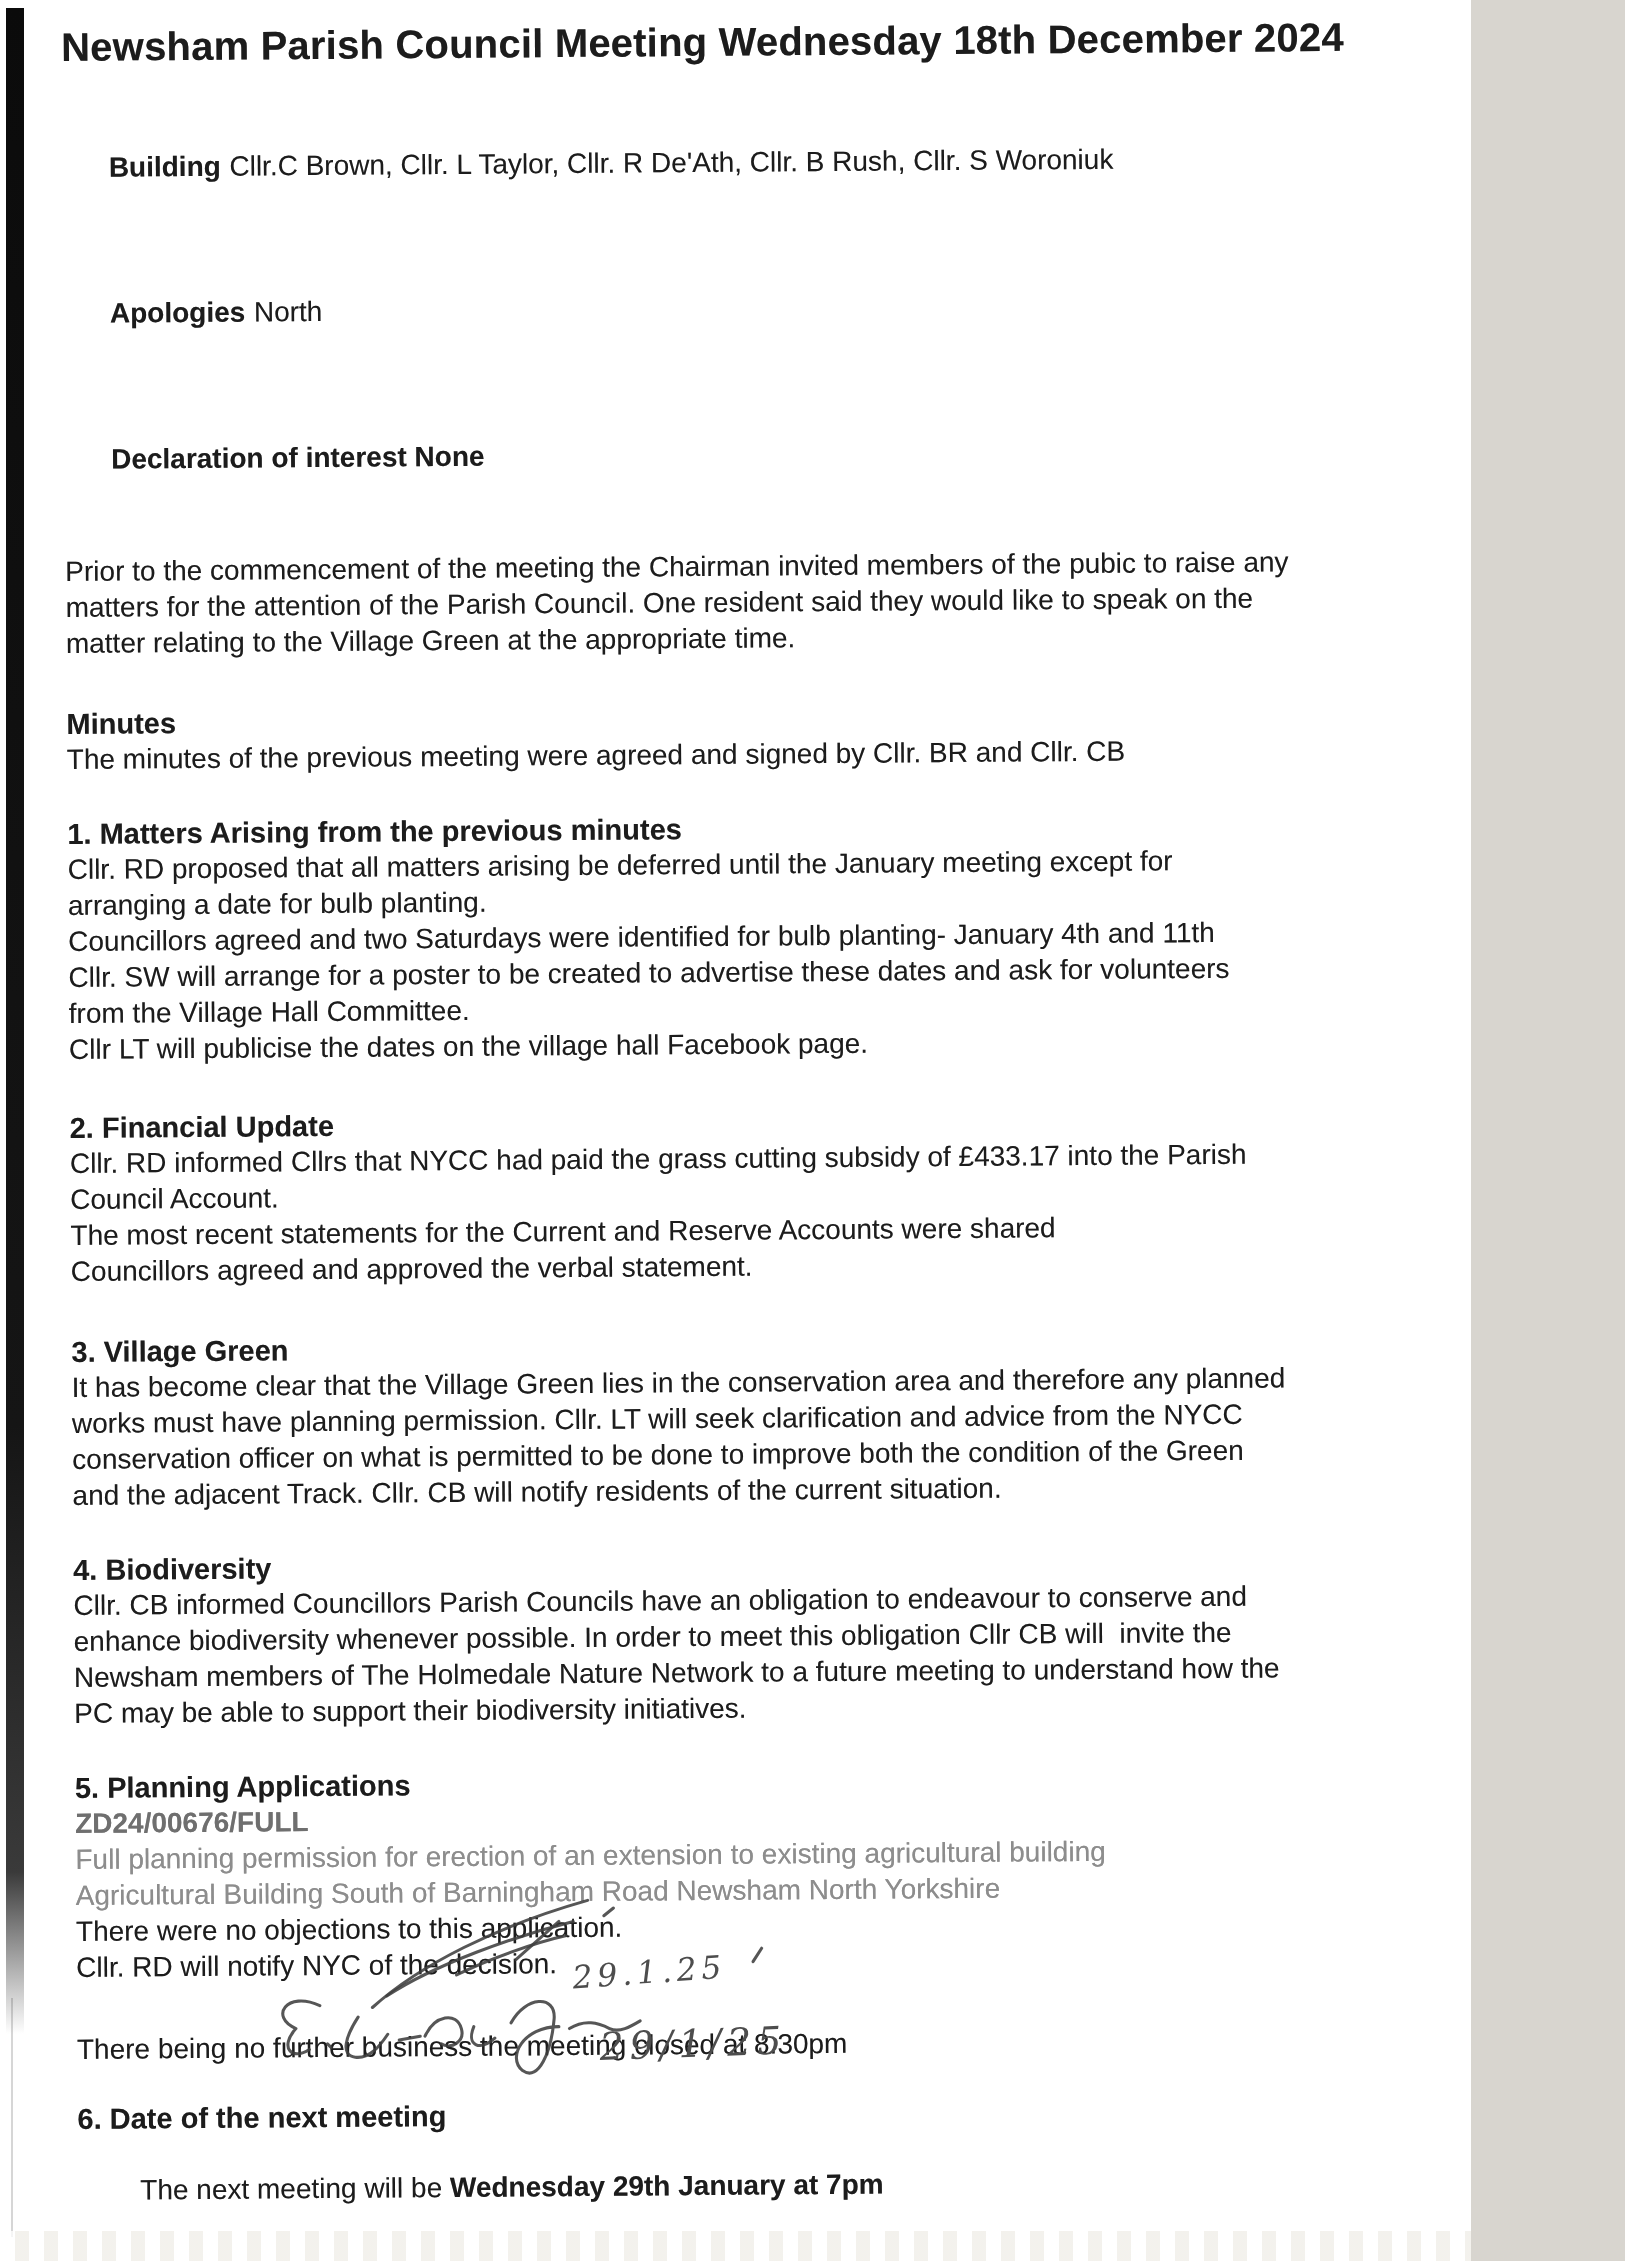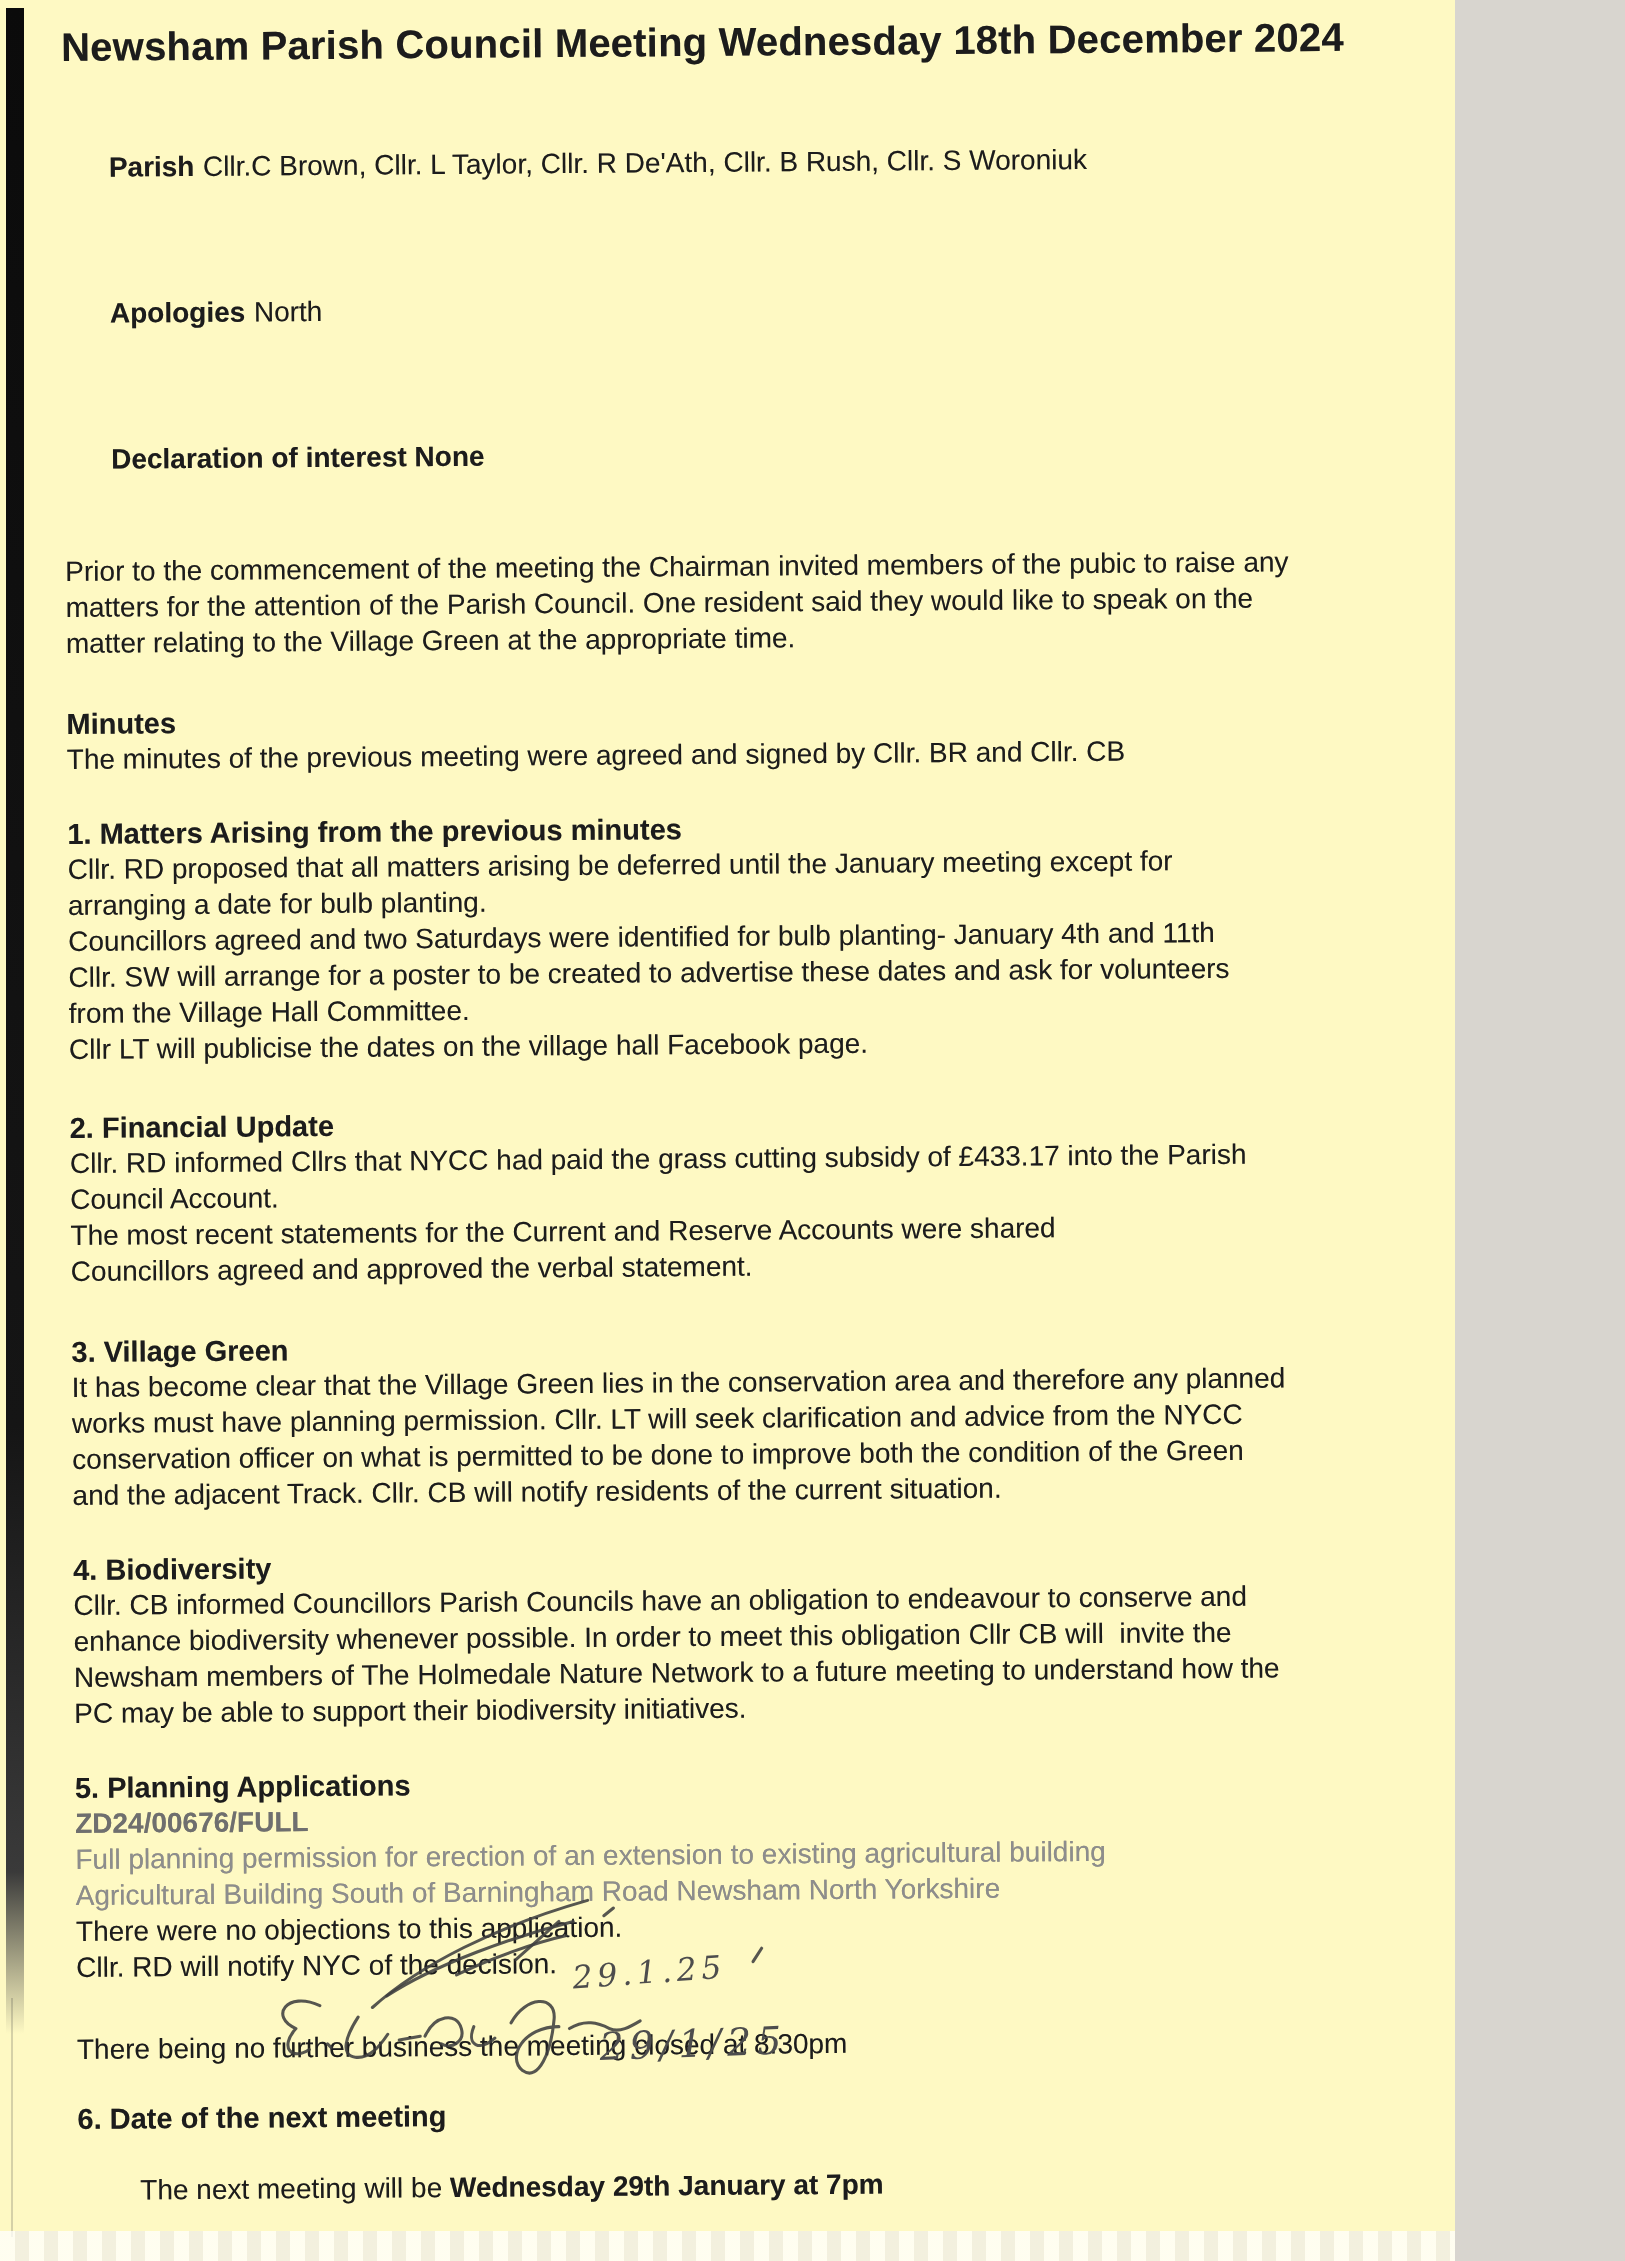--- a/index.html
+++ b/index.html
@@ -1,22 +1,23 @@
 <!DOCTYPE html>
 <html><head>
 <meta charset="utf-8">
 <style>
   html,body{margin:0;padding:0;background:#d8d5cf;}
   .page{
     position:relative;
     width:1455px;height:2262px;
-    background:#fef9c3;
+    background:#ffffff;
     font-family:"Liberation Sans",sans-serif;
     color:#1c1c1c;
     overflow:hidden;
+    padding-left:16px;
   }
   
   .edge-left{
     position:absolute;left:5.7px;top:7.6px;width:18px;height:2026px;
     background:linear-gradient(180deg,#0b0b0b 0%,#151515 70%,#3a3a3a 92%,rgba(90,90,90,0) 100%);
   }
   .edge-left-faint{
     position:absolute;left:10.5px;top:1998px;width:2.9px;height:239px;
     background:rgba(70,70,70,.22);
   }
@@ -56,21 +57,21 @@
   <div class="edge-left"></div>
   <div class="edge-left-faint"></div>
   <div class="edge-right"></div>
   <div class="band-bottom"></div>
 
   <div class="content">
 
     <div class="title">Newsham Parish Council Meeting Wednesday 18th December 2024</div>
 
     <div class="row mt46">
-      <span class="lbl">Parish</span><span>Cllr.C Brown, Cllr. L Taylor, Cllr. R De'Ath, Cllr. B Rush, Cllr. S Woroniuk</span>
+      <span class="lbl">Building</span><span>Cllr.C Brown, Cllr. L Taylor, Cllr. R De'Ath, Cllr. B Rush, Cllr. S Woroniuk</span>
     </div>
 
     <div class="row mt40">
       <span class="lbl">Apologies</span><span>North</span>
     </div>
 
     <div class="row mt40">
       <span class="b">Declaration of interest None</span>
     </div>
 

